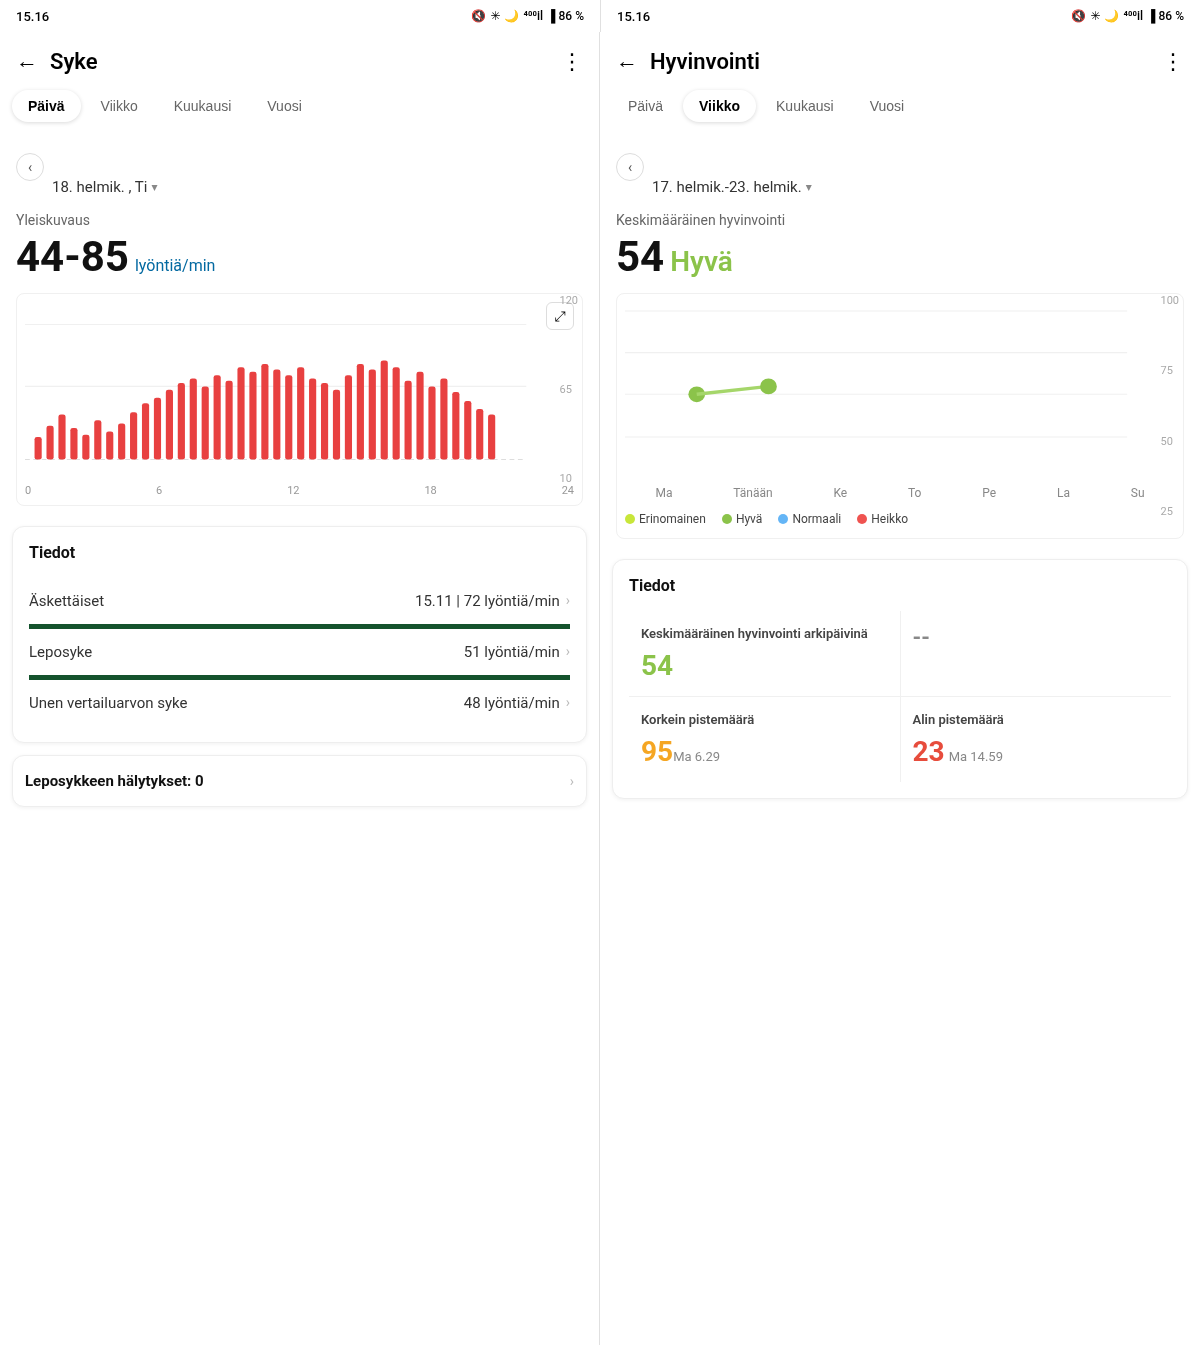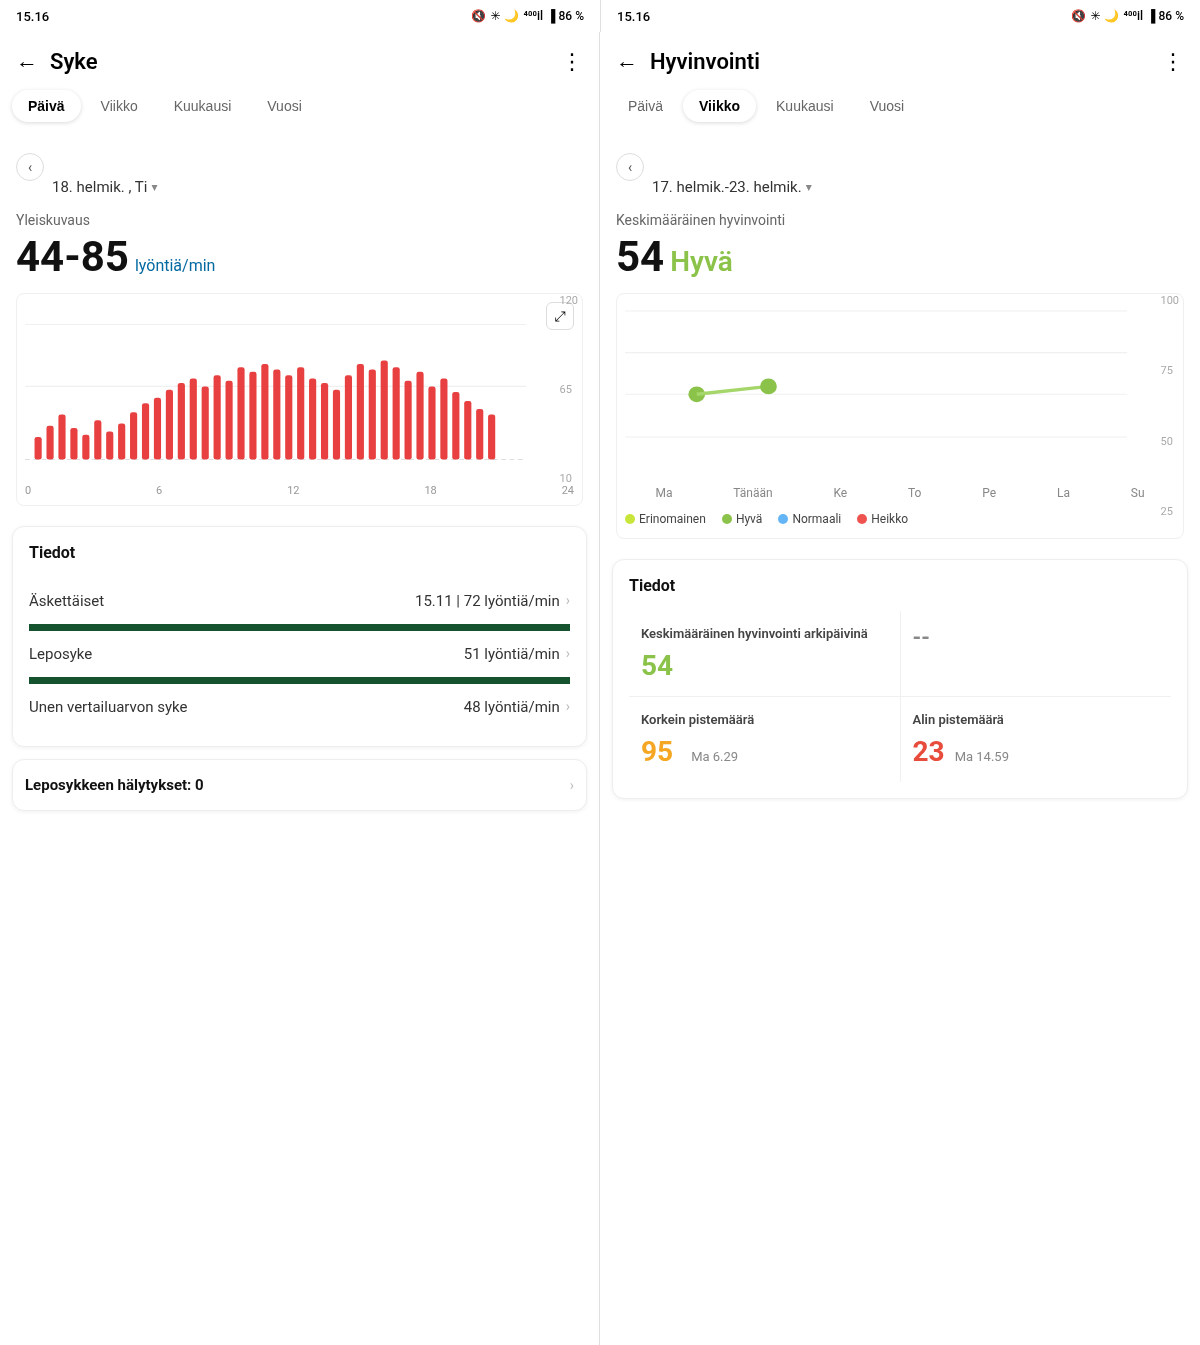--- a/index.html
+++ b/index.html
@@ -256,21 +256,21 @@
       font-size: 16px;
       font-weight: 700;
       color: #111;
       margin-bottom: 16px;
     }
     .info-row {
       display: flex;
       justify-content: space-between;
       align-items: center;
       padding: 14px 0;
-      border-bottom: 7px solid #14532d;
+      border-bottom: 5px solid #14532d;
     }
     .info-row:last-child {
       border-bottom: none;
     }
     .info-row-label {
       font-size: 15px;
       color: #333;
     }
     .info-row-value {
       display: flex;
@@ -302,21 +302,20 @@
       line-height: 1.4;
       margin-bottom: 6px;
     }
     .wellness-cell-value {
       font-size: 28px;
       font-weight: 700;
     }
     .wellness-cell-sub {
       font-size: 13px;
       color: #888;
-      margin-left: 6px;
     }
     .value-green { color: #8bc34a; }
     .value-orange { color: #f5a623; }
     .value-red { color: #e74c3c; }
     .value-dash { color: #888; font-size: 22px; }
 
     
     .alert-row {
       display: flex;
       justify-content: space-between;
@@ -624,21 +623,21 @@
       <div class="wellness-grid">
         <div class="wellness-cell">
           <div class="wellness-cell-label">Keskimääräinen hyvinvointi arkipäivinä</div>
           <div class="wellness-cell-value value-green">54</div>
         </div>
         <div class="wellness-cell">
           <div class="wellness-cell-value value-dash">--</div>
         </div>
         <div class="wellness-cell">
           <div class="wellness-cell-label">Korkein pistemäärä</div>
-          <div style="display:flex;align-items:baseline;gap:12px;text-align:center;">
+          <div style="display:flex;align-items:baseline;gap:0;text-align:center;">
             <div class="wellness-cell-value value-orange">95</div>
             <span class="wellness-cell-sub">Ma 6.29</span>
           </div>
         </div>
         <div class="wellness-cell">
           <div class="wellness-cell-label">Alin pistemäärä</div>
           <div style="display:flex;align-items:baseline;gap:4px;">
             <div class="wellness-cell-value value-red">23</div>
             <span class="wellness-cell-sub">Ma 14.59</span>
           </div>

